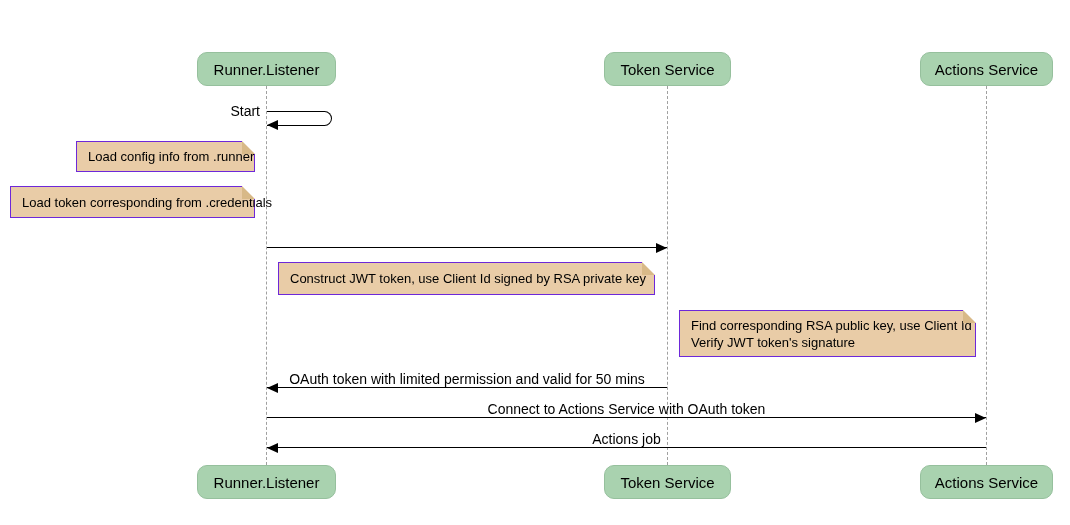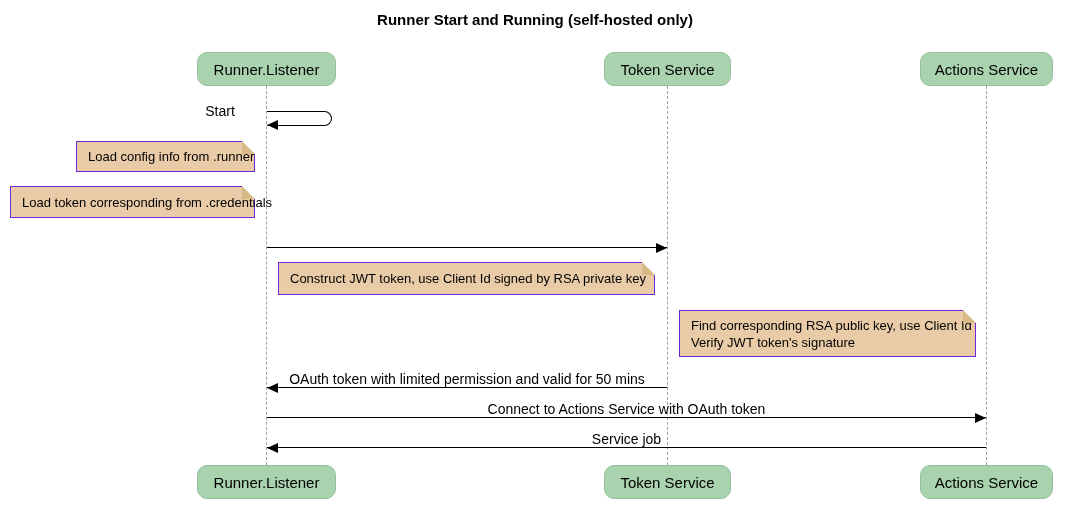--- a/index.html
+++ b/index.html
@@ -34,21 +34,21 @@
   .arrowhead { position:absolute; width:0; height:0; }
   .ah-right { border-left:11px solid #000; border-top:5px solid transparent; border-bottom:5px solid transparent; }
   .ah-left  { border-right:11px solid #000; border-top:5px solid transparent; border-bottom:5px solid transparent; }
 
   .self-loop {
     position:absolute; left:267px; top:111px; width:64px; height:13px;
     border:1px solid #000; border-left:none; border-radius:0 9px 9px 0;
     box-sizing:content-box;
   }
   .self-label {
-    position:absolute; left:180px; top:103px; width:80px; text-align:center;
+    position:absolute; left:180px; top:103px; width:80px; text-align:right;
     font-size:14px; white-space:nowrap;
   }
 
   .note {
     position:absolute; background:#E9CCA7; border:1px solid #6d28d9;
     font-size:13px; display:flex; align-items:center; box-sizing:border-box;
     padding:0 11px; white-space:nowrap;
   }
   .note::before {
     content:""; position:absolute; top:-1px; right:-1px; width:0; height:0;
@@ -59,21 +59,20 @@
 </style>
 </head>
 <body>
 
 <div id="canvas">
 
   <div class="lifeline" style="left:266px;"></div>
   <div class="lifeline" style="left:667px;"></div>
   <div class="lifeline" style="left:986px;"></div>
 
-  <div class="title">Runner Start and Running (self-hosted only)</div>
 
   <div class="participant p1 top">
     <span>Runner.Listener</span>
   </div>
   <div class="participant p2 top">
     <span>Token Service</span>
   </div>
   <div class="participant p3 top">
     <span>Actions Service</span>
   </div>
@@ -103,21 +102,21 @@
   </div>
 
   <div class="msg-label" style="left:267px; top:372px; width:400px;">OAuth token with limited permission and valid for 50 mins</div>
   <div class="msg-line" style="left:267px; top:387px; width:400px;"></div>
   <div class="arrowhead ah-left" style="left:267px; top:383px;"></div>
 
   <div class="msg-label" style="left:267px; top:402px; width:719px;">Connect to Actions Service with OAuth token</div>
   <div class="msg-line" style="left:267px; top:417px; width:719px;"></div>
   <div class="arrowhead ah-right" style="left:975px; top:413px;"></div>
 
-  <div class="msg-label" style="left:267px; top:432px; width:719px;">Service job</div>
+  <div class="msg-label" style="left:267px; top:432px; width:719px;">Actions job</div>
   <div class="msg-line" style="left:267px; top:447px; width:719px;"></div>
   <div class="arrowhead ah-left" style="left:267px; top:443px;"></div>
 
   <div class="participant p1 bottom">
     <span>Runner.Listener</span>
   </div>
   <div class="participant p2 bottom">
     <span>Token Service</span>
   </div>
   <div class="participant p3 bottom">

